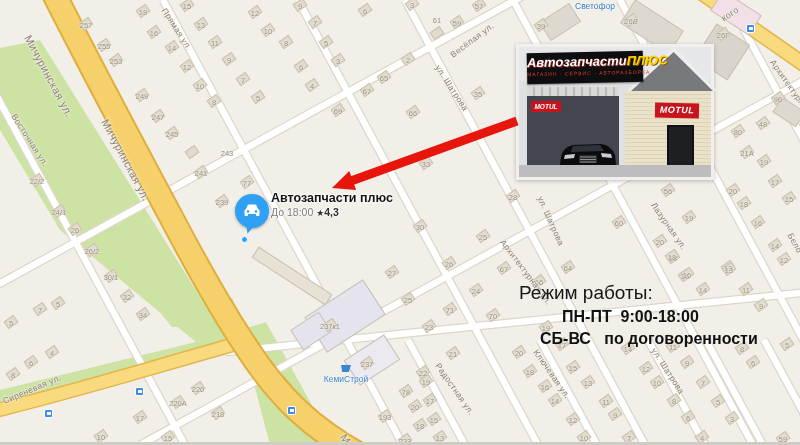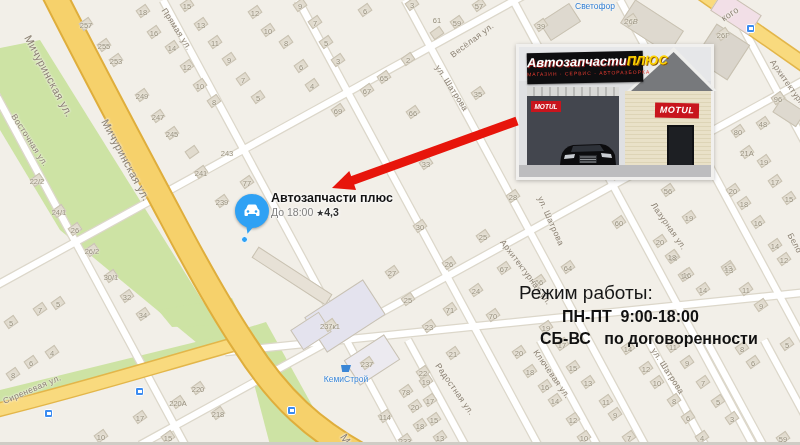--- a/index.html
+++ b/index.html
@@ -381,21 +381,21 @@
       <div class="hn" style="left: 58px; top: 304px;">5</div>
       <div class="hn" style="left: 11px; top: 323px;">5</div>
       <div class="hn" style="left: 52px; top: 353px;">4</div>
       <div class="hn" style="left: 31px; top: 363px;">6</div>
       <div class="hn" style="left: 13px; top: 375px;">8</div>
       <div class="hn" style="left: 198px; top: 389px;">220</div>
       <div class="hn" style="left: 178px; top: 403px;">220А</div>
       <div class="hn" style="left: 218px; top: 414px;">218</div>
       <div class="hn" style="left: 330px; top: 326px;">237к1</div>
       <div class="hn" style="left: 367px; top: 364px;">237</div>
-      <div class="hn" style="left: 385px; top: 417px;">114</div>
+      <div class="hn" style="left: 385px; top: 417px;">193</div>
       <div class="hn" style="left: 405px; top: 441px;">233</div>
       <div class="hn" style="left: 140px; top: 418px;">17</div>
       <div class="hn" style="left: 168px; top: 438px;">15</div>
       <div class="hn" style="left: 101px; top: 437px;">10</div>
       <div class="hn" style="left: 453px; top: 354px;">21</div>
       <div class="hn" style="left: 423px; top: 373px;">22</div>
       <div class="hn" style="left: 406px; top: 392px;">78</div>
       <div class="hn" style="left: 426px; top: 382px;">19</div>
       <div class="hn" style="left: 415px; top: 407px;">20</div>
       <div class="hn" style="left: 420px; top: 426px;">18</div>

